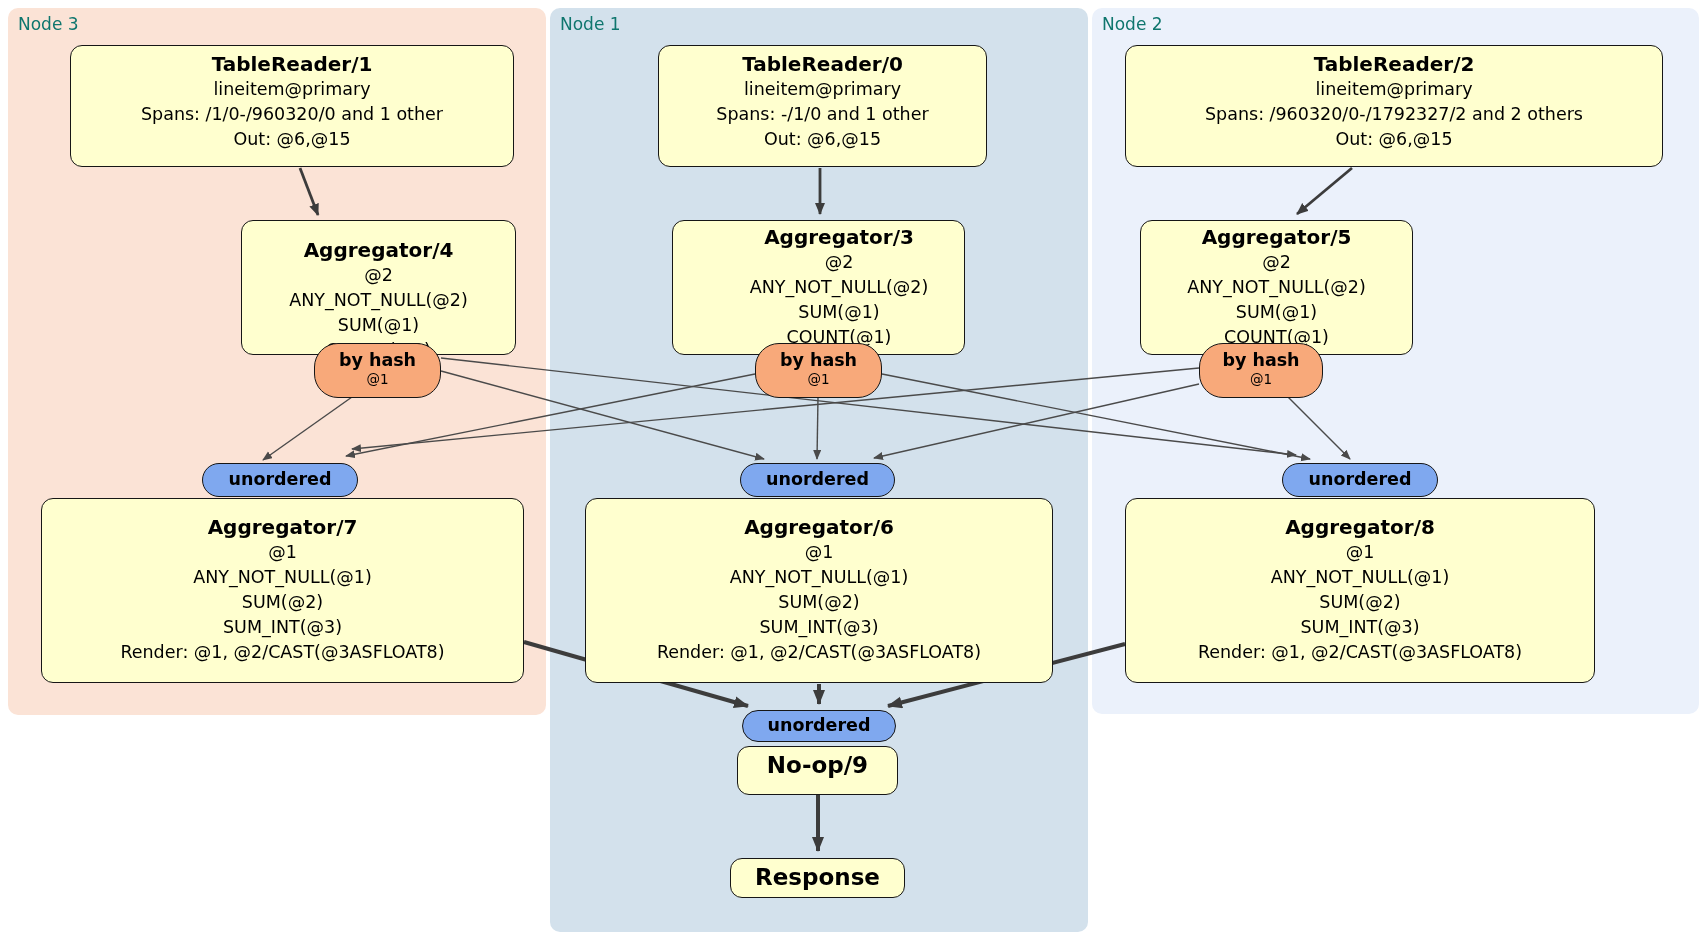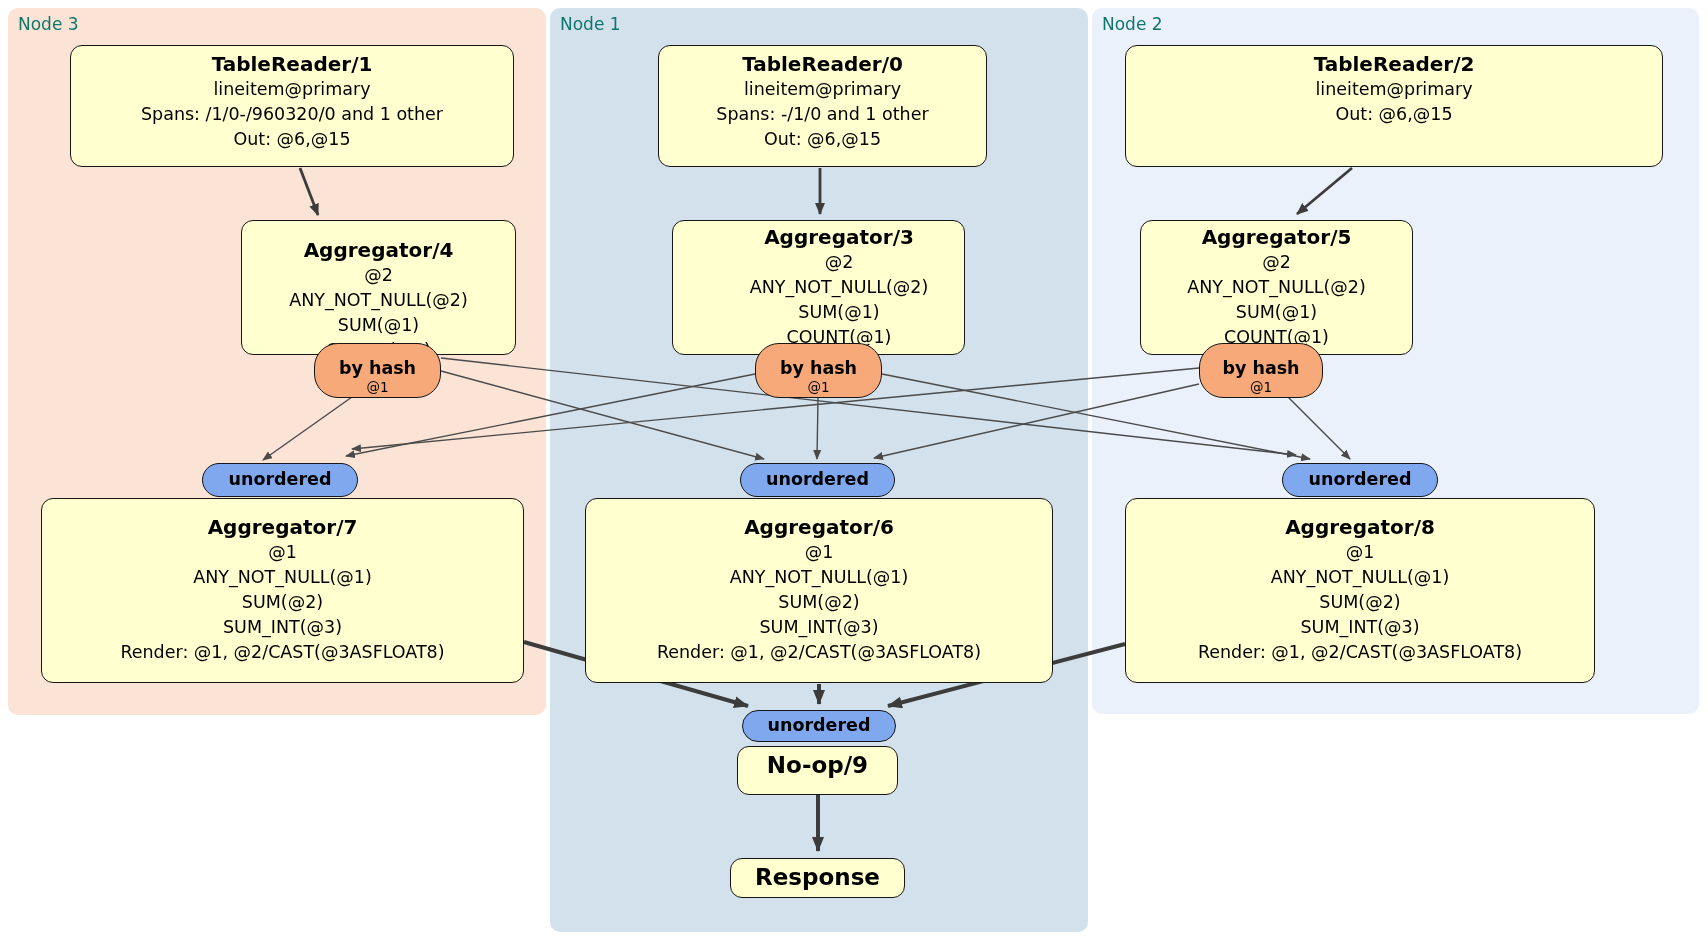--- a/index.html
+++ b/index.html
@@ -33,21 +33,21 @@
   #agg7 { left:41px;   top:498px; width:483px; height:185px; padding-top:15px; }
   #agg6 { left:585px;  top:498px; width:468px; height:185px; padding-top:15px; }
   #agg8 { left:1125px; top:498px; width:470px; height:185px; padding-top:15px; }
 
   #noop     { left:737px; top:746px; width:161px; height:49px; }
   #response { left:730px; top:858px; width:175px; height:40px; }
   #noop .title, #response .title { font-size:23px; line-height:37px; }
 
   .router { position:absolute; background:#f8a97a; border:1.6px solid #161616; border-radius:24px;
             text-align:center; box-sizing:border-box; z-index:4; }
-  .router .rlabel  { font-weight:bold; font-size:17.5px; line-height:21px; margin-top:14px;text-align:center; }
+  .router .rlabel  { font-weight:bold; font-size:17.5px; line-height:21px; margin-top:6px;text-align:center; }
   .router .rdetail { font-size:13.5px; line-height:17px; }
   #router3 { left:314px;  top:343px; width:127px; height:55px; }
   #router1 { left:755px;  top:343px; width:127px; height:55px; }
   #router2 { left:1199px; top:343px; width:124px; height:55px; }
 
   .sync { position:absolute; background:#7fa8ef; border:1.7px solid #161616; border-radius:17px;
           text-align:center; font-weight:bold; font-size:17.5px; box-sizing:border-box; z-index:4; }
   #sync7 { left:202px;  top:463px; width:156px; height:34px; line-height:30px; }
   #sync6 { left:740px;  top:463px; width:155px; height:34px; line-height:30px; }
   #sync8 { left:1282px; top:463px; width:156px; height:34px; line-height:30px; }
@@ -110,20 +110,21 @@
   </div>
   <div class="pbox" id="tr0">
     <div class="title">TableReader/0</div>
     <div class="line">lineitem@primary</div>
     <div class="line">Spans: -/1/0 and 1 other</div>
     <div class="line">Out: @6,@15</div>
   </div>
   <div class="pbox" id="tr2">
     <div class="title">TableReader/2</div>
     <div class="line">lineitem@primary</div>
+    <div class="line">Spans: /960320/0-/1792327/2 and 2 others</div>
     <div class="line">Out: @6,@15</div>
   </div>
 
   <div class="pbox" id="agg4">
     <div class="title">Aggregator/4</div>
     <div class="line">@2</div>
     <div class="line">ANY_NOT_NULL(@2)</div>
     <div class="line">SUM(@1)</div>
     <div class="line">COUNT(@1)</div>
   </div>

